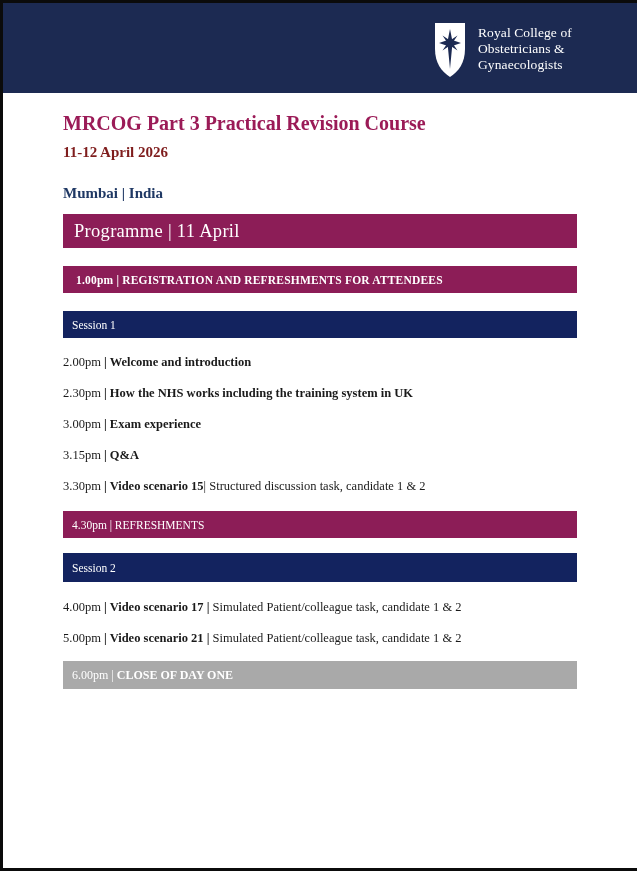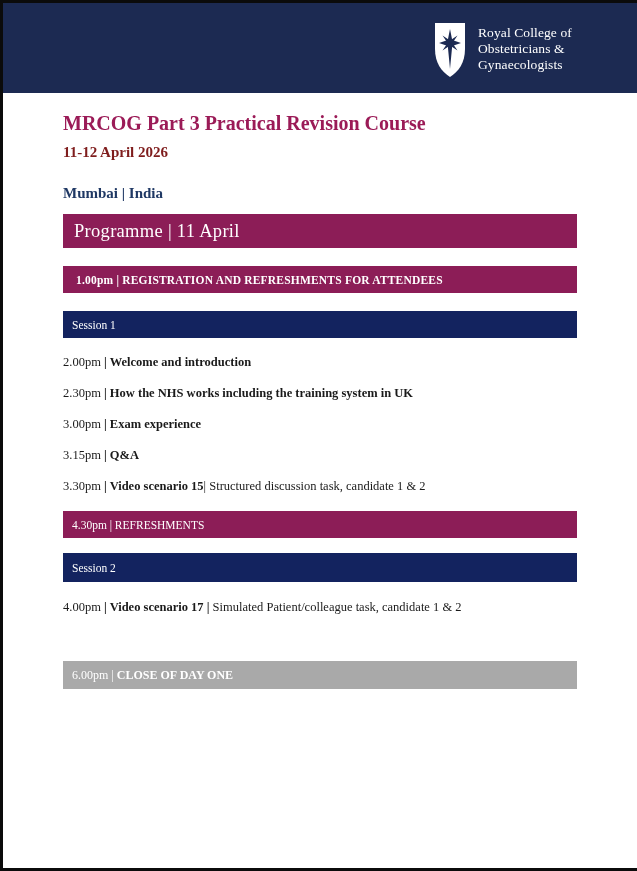--- a/index.html
+++ b/index.html
@@ -101,17 +101,18 @@
     <div class="item" style="top:385px"><span>2.30pm </span><span class="b">| How the NHS works including the training system in UK</span><span></span></div>
     <div class="item" style="top:416px"><span>3.00pm </span><span class="b">| Exam experience</span><span></span></div>
     <div class="item" style="top:447px"><span>3.15pm </span><span class="b">| Q&amp;A</span><span></span></div>
     <div class="item" style="top:478px"><span>3.30pm </span><span class="b">| Video scenario 15</span><span>| Structured discussion task, candidate 1 &amp; 2</span></div>
 
     <div class="bar bar-refresh">4.30pm | REFRESHMENTS</div>
 
     <div class="bar bar-session bar-session2">Session 2</div>
 
     <div class="item" style="top:599px"><span>4.00pm </span><span class="b">| Video scenario 17 |</span><span> Simulated Patient/colleague task, candidate 1 &amp; 2</span></div>
+    <div class="item" style="top:630px"><span>5.00pm </span><span class="b">| Video scenario 21 |</span><span> Simulated Patient/colleague task, candidate 1 &amp; 2</span></div>
 
     <div class="bar bar-close"><span>6.00pm | </span><span class="b">CLOSE OF DAY ONE</span></div>
 
   </div>
 </div>
 
 </body></html>

